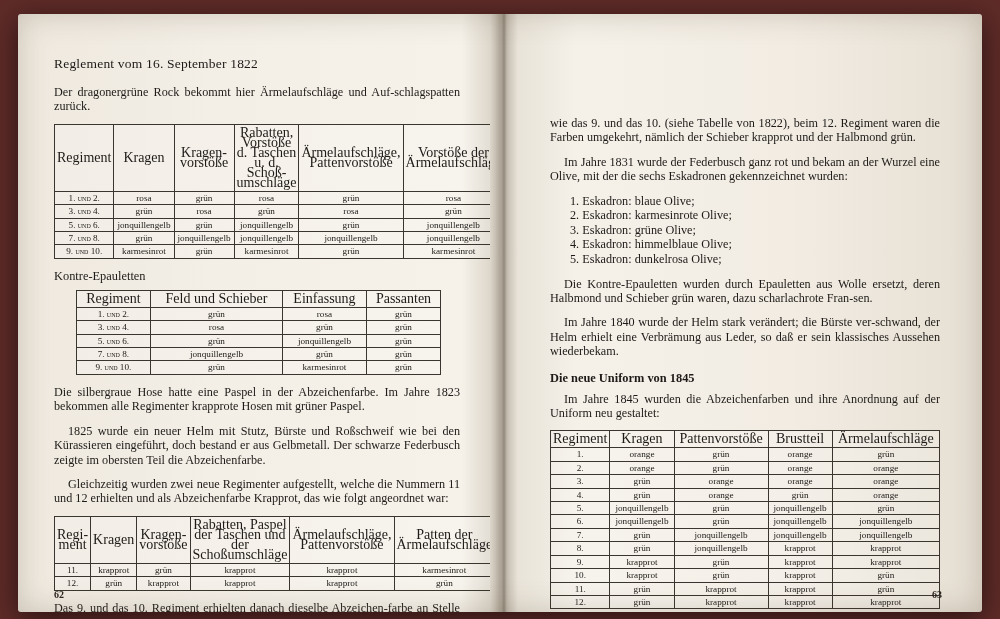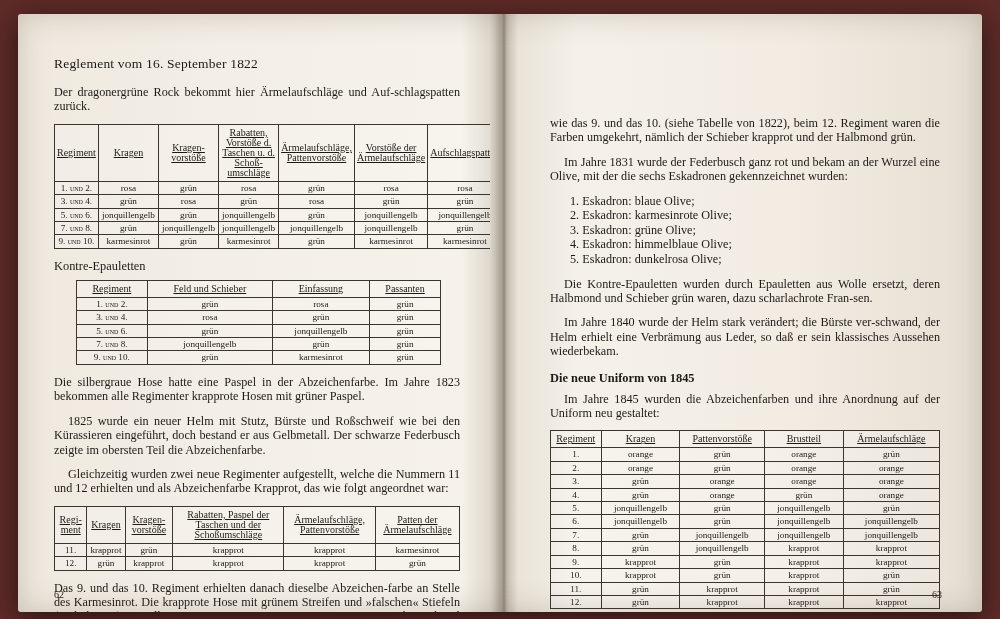--- a/index.html
+++ b/index.html
@@ -53,28 +53,28 @@
     margin:2px 0 10px 0;
     background:rgba(255,255,255,.18);
   }
   table.t th, table.t td{
     border:.7px solid #3a352e;
     padding:1px 3px;
     text-align:center;
     vertical-align:middle;
     font-weight:normal;
   }
-  table.t th{font-size:10px;line-height:10px;padding:3px 2px;text-decoration:underline;}
+  table.t th{font-size:14px;line-height:10px;padding:3px 2px;}
   table.t td.lbl{text-align:center;font-variant:small-caps;}
 
   ol.esk{margin:6px 0 10px 10px;padding:0 0 0 10px;font-size:12.2px;line-height:14.6px;}
   ol.esk li{margin:0;}
 
   .pgnum{
-    position:absolute;bottom:12px;font-size:10px;color:#2b2622;
+    position:absolute;bottom:12px;font-size:10px;color:#2b2622;font-weight:bold;
   }
   .pgnum.l{left:26px;}
   .pgnum.r{right:28px;}
 
   .edge{
     position:absolute;left:0;top:0;width:964px;height:598px;border-radius:3px;
     box-shadow:inset 0 0 30px rgba(90,75,55,.25);
     pointer-events:none;
   }
 </style>

